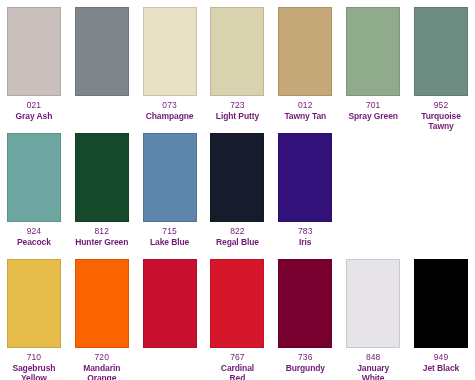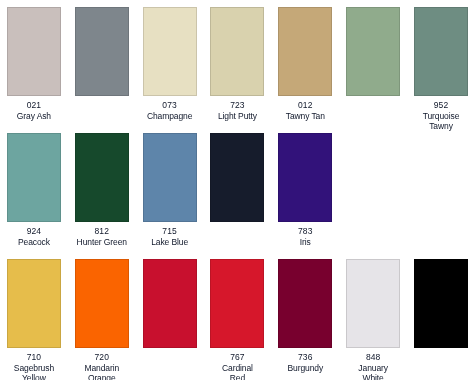--- a/index.html
+++ b/index.html
@@ -41,31 +41,31 @@
     height: 89px;
     margin-top: 1px;
     box-sizing: border-box;
     border: 1px solid rgba(0,0,0,0.12);
   }
   .swatch-caption {
     width: 67px;
     margin-top: 4px;
     text-align: center;
     line-height: 10.5px;
-    color: #0f172a;
+    color: #701a75;
   }
   .swatch-code {
     display: block;
     font-size: 8.5px;
     letter-spacing: 0.1px;
   }
   .swatch-name {
     display: block;
     font-size: 8.5px;
-    font-weight: normal;
+    font-weight: bold;
     letter-spacing: -0.1px;
     white-space: pre-line;
   }
 </style>
 </head>
 <body>
 
 <div id="swatch-chart">
   <div class="swatch-row">
       <div class="swatch-cell">
@@ -94,20 +94,24 @@
       </div>
       <div class="swatch-cell">
         <div class="swatch-chip" style="background-color: rgb(197, 168, 120);"></div>
         <div class="swatch-caption">
           <span class="swatch-code">012</span>
           <span class="swatch-name">Tawny Tan</span>
         </div>
       </div>
       <div class="swatch-cell">
         <div class="swatch-chip" style="background-color: rgb(144, 171, 140);"></div>
+        <div class="swatch-caption">
+          <span class="swatch-code">701</span>
+          <span class="swatch-name">Spray Green</span>
+        </div>
       </div>
       <div class="swatch-cell">
         <div class="swatch-chip" style="background-color: rgb(110, 141, 130);"></div>
         <div class="swatch-caption">
           <span class="swatch-code">952</span>
           <span class="swatch-name">Turquoise
 Tawny</span>
         </div>
       </div>
     </div>
@@ -128,20 +132,24 @@
       </div>
       <div class="swatch-cell">
         <div class="swatch-chip" style="background-color: rgb(94, 133, 170);"></div>
         <div class="swatch-caption">
           <span class="swatch-code">715</span>
           <span class="swatch-name">Lake Blue</span>
         </div>
       </div>
       <div class="swatch-cell">
         <div class="swatch-chip" style="background-color: rgb(22, 28, 44);"></div>
+        <div class="swatch-caption">
+          <span class="swatch-code">822</span>
+          <span class="swatch-name">Regal Blue</span>
+        </div>
       </div>
       <div class="swatch-cell">
         <div class="swatch-chip" style="background-color: rgb(50, 18, 122);"></div>
         <div class="swatch-caption">
           <span class="swatch-code">783</span>
           <span class="swatch-name">Iris</span>
         </div>
       </div>
     </div>
   <div class="swatch-row">
@@ -182,15 +190,19 @@
       <div class="swatch-cell">
         <div class="swatch-chip" style="background-color: rgb(230, 228, 232);"></div>
         <div class="swatch-caption">
           <span class="swatch-code">848</span>
           <span class="swatch-name">January
 White</span>
         </div>
       </div>
       <div class="swatch-cell">
         <div class="swatch-chip" style="background-color: rgb(0, 0, 0);"></div>
+        <div class="swatch-caption">
+          <span class="swatch-code">949</span>
+          <span class="swatch-name">Jet Black</span>
+        </div>
       </div>
     </div>
 </div>
 
 </body></html>

